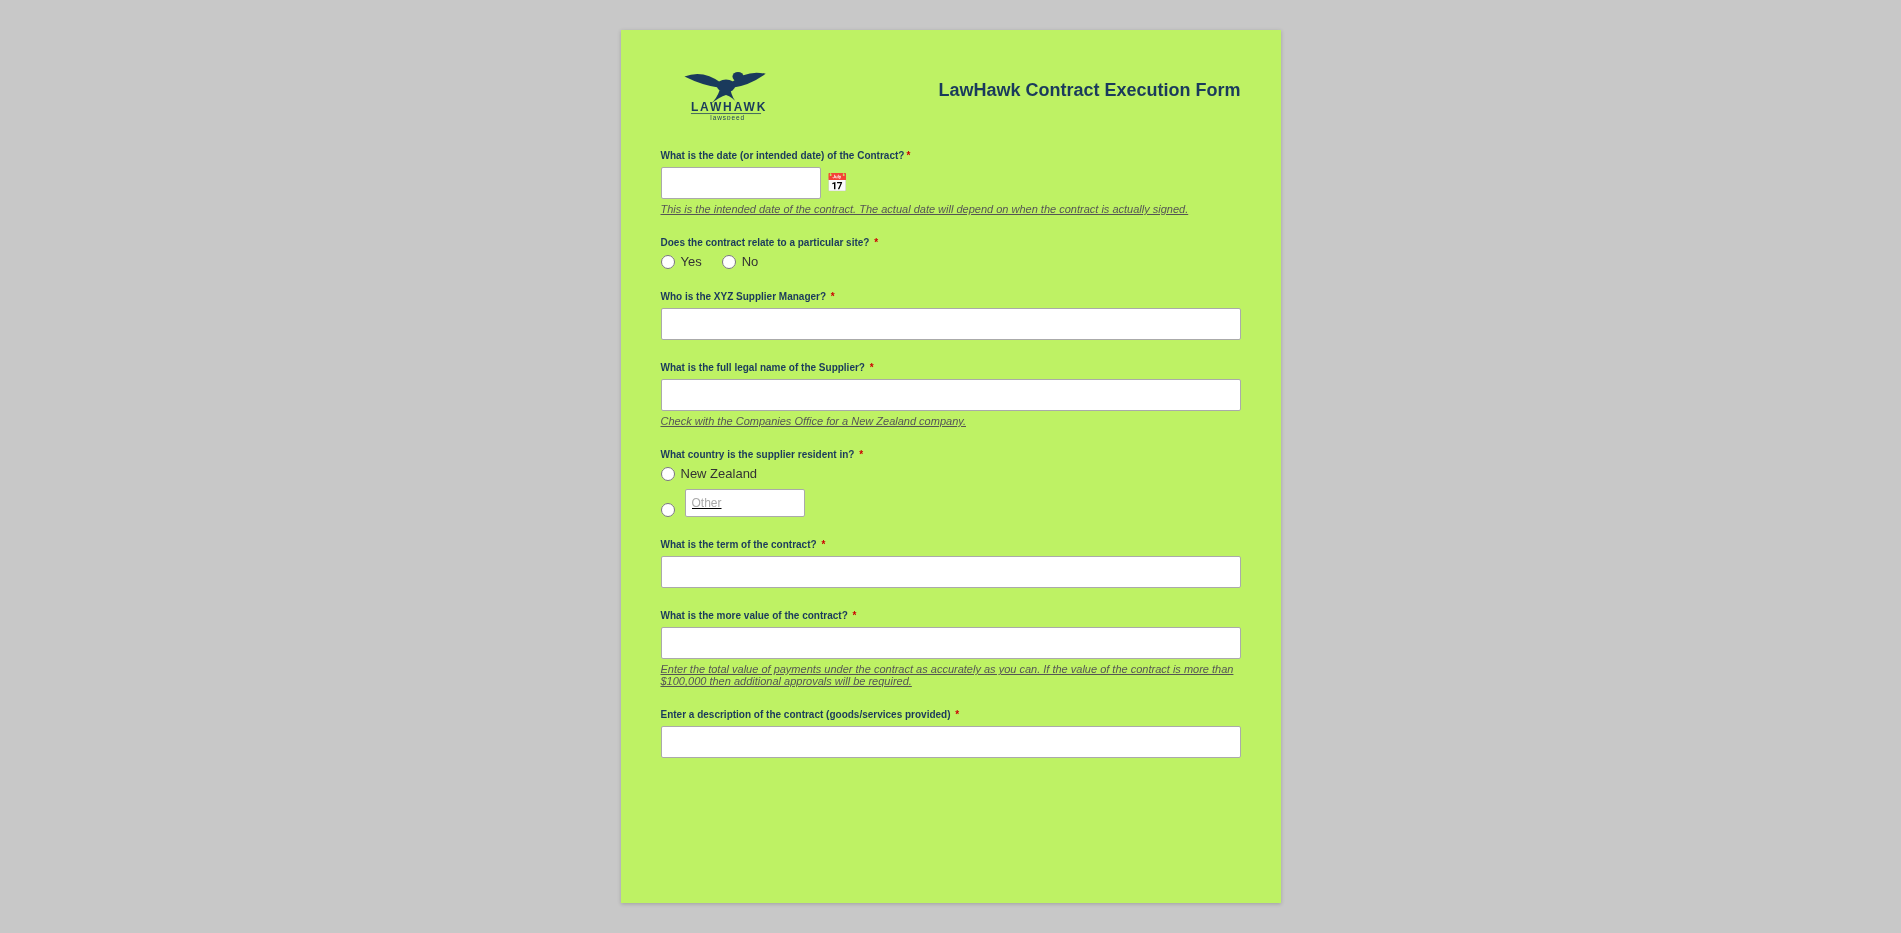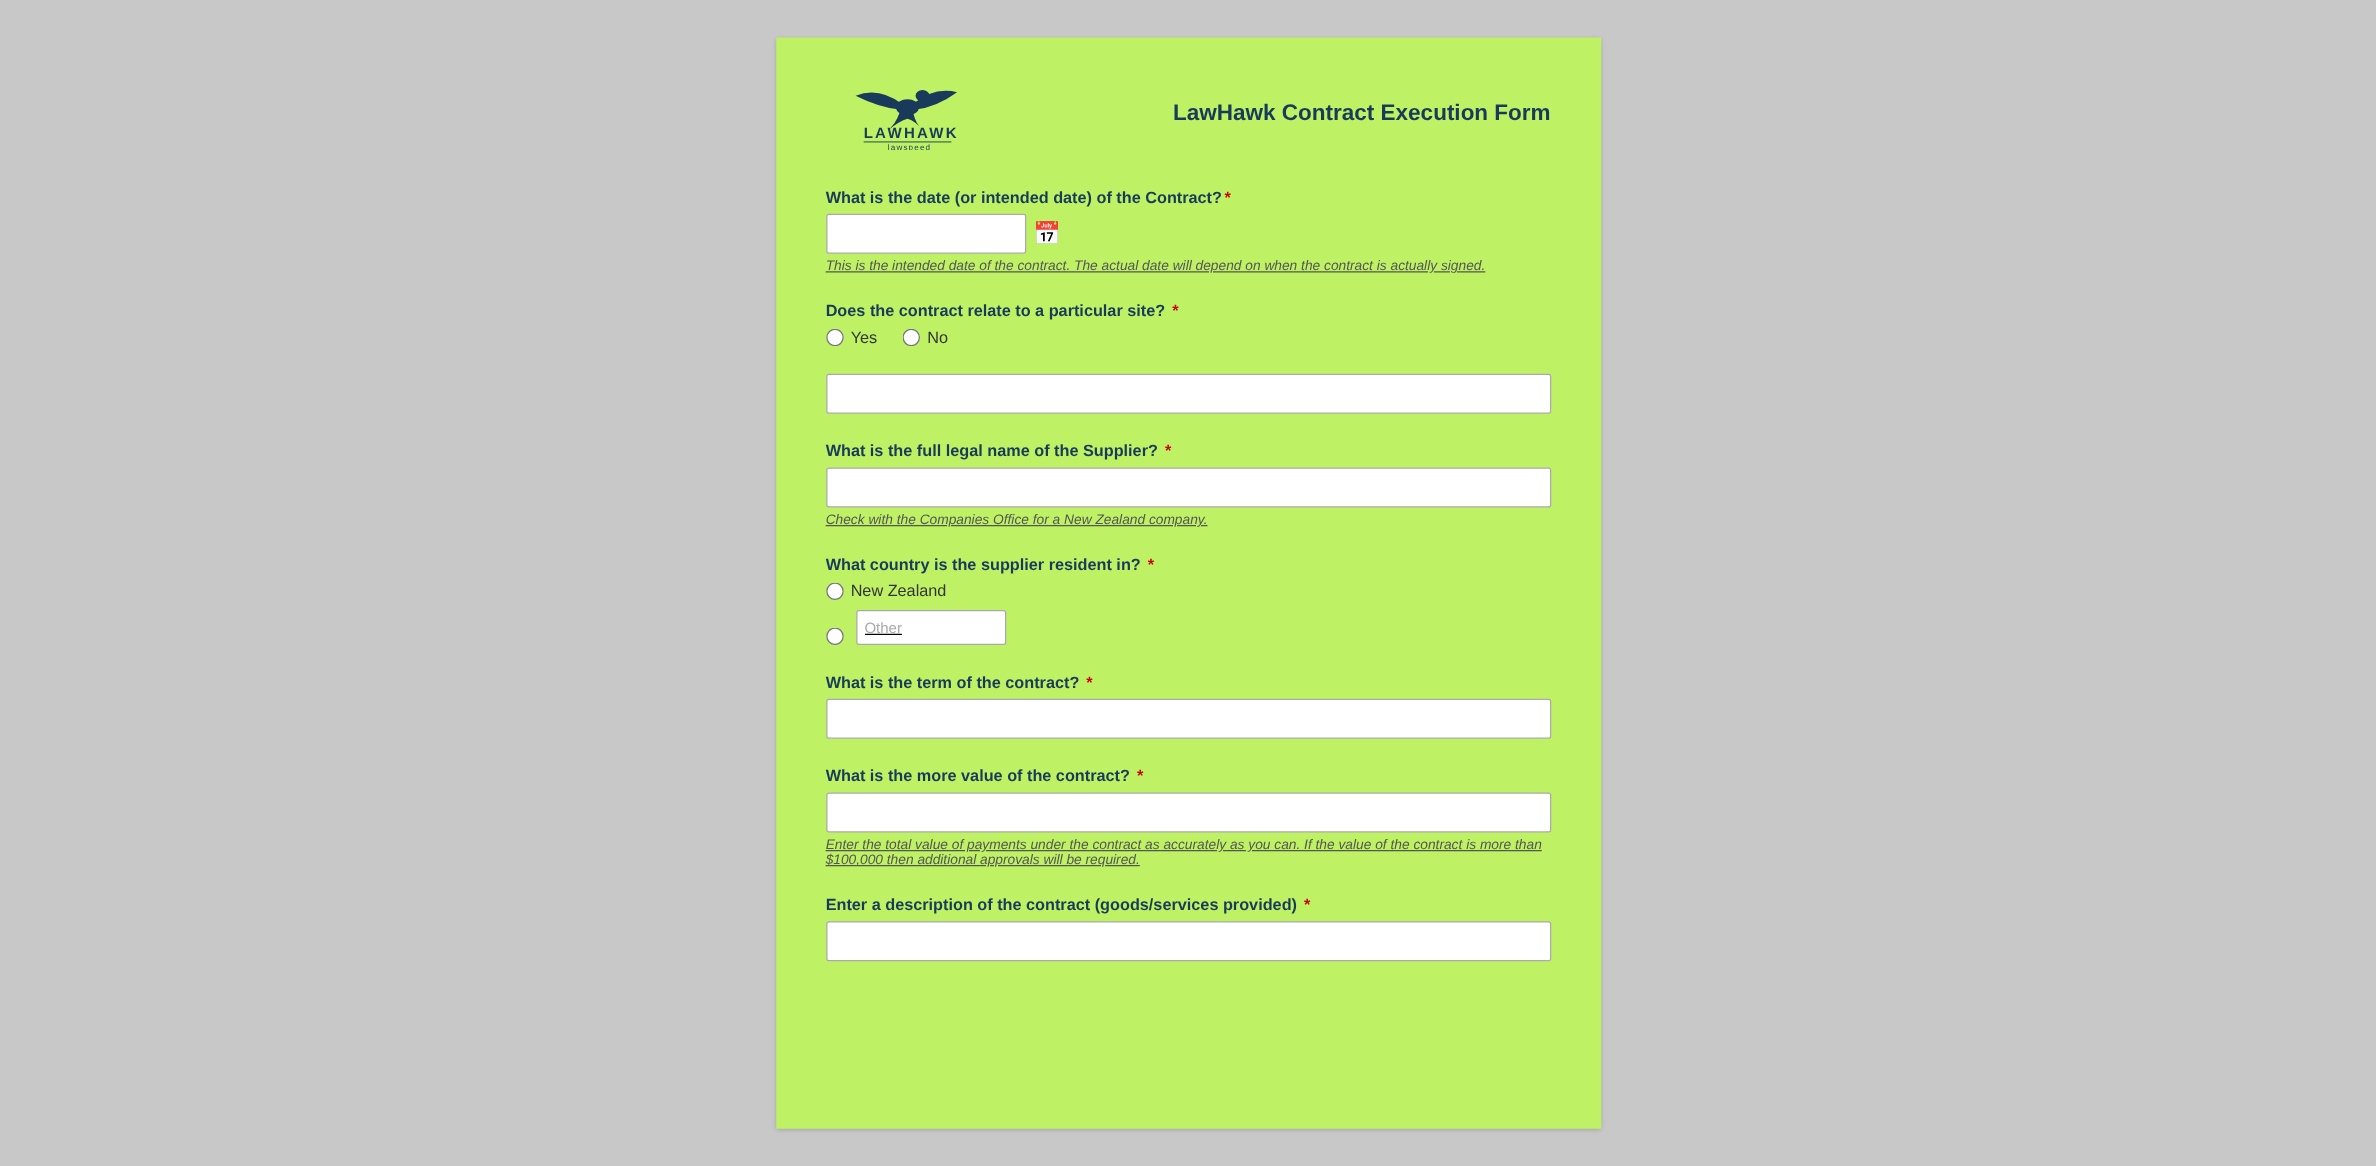--- a/index.html
+++ b/index.html
@@ -49,21 +49,21 @@
       flex: 1;
       text-align: right;
     }
 
     .form-section {
       margin-bottom: 22px;
     }
 
     .field-label {
       color: #1a3a5c;
-      font-size: 13px;
+      font-size: 10px;
       font-weight: bold;
       margin-bottom: 6px;
       display: block;
     }
 
     .required-star {
       color: #cc0000;
       margin-left: 2px;
     }
 
@@ -209,20 +209,23 @@
         <span class="radio-label">Yes</span>
       </div>
       <div class="radio-row">
         <input type="radio" name="site" class="radio-input" style="">
         <span class="radio-label">No</span>
       </div>
     </div>
   </div>
 
   <div class="form-section">
+    <label class="field-label">
+      <span>Who is the XYZ Supplier Manager?</span><span class="required-star"> *</span>
+    </label>
     <input type="text" class="text-input" style="">
   </div>
 
 
   <div class="form-section">
     <label class="field-label">
       <span>What is the full legal name of the Supplier?</span><span class="required-star"> *</span>
     </label>
     <input type="text" class="text-input" style="">
     <div class="field-hint">Check with the Companies Office for a New Zealand company.</div>

